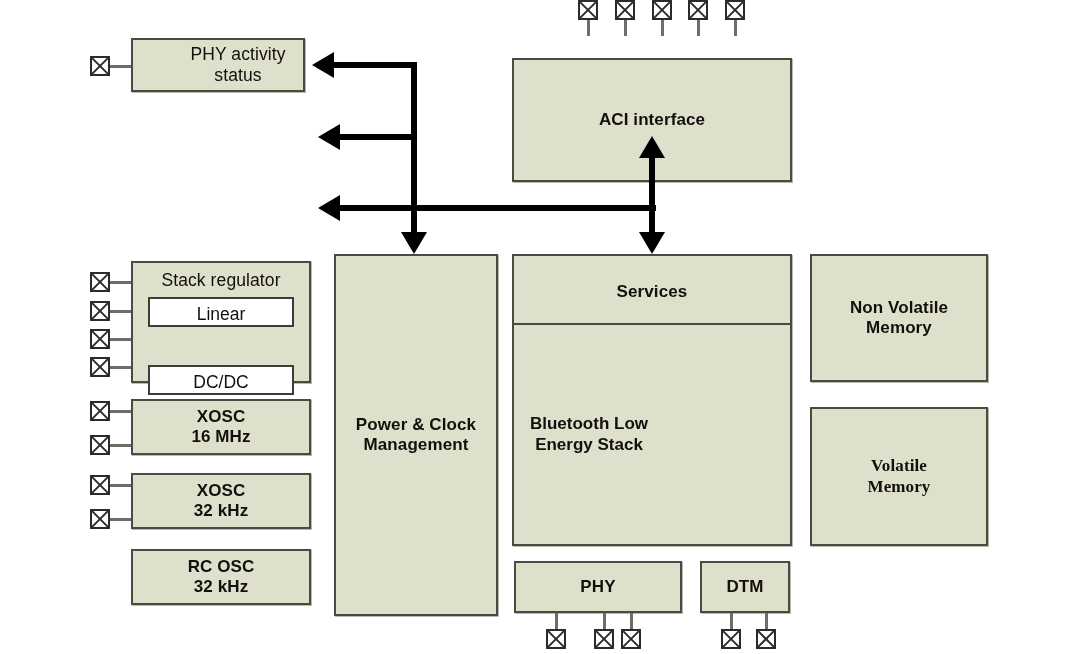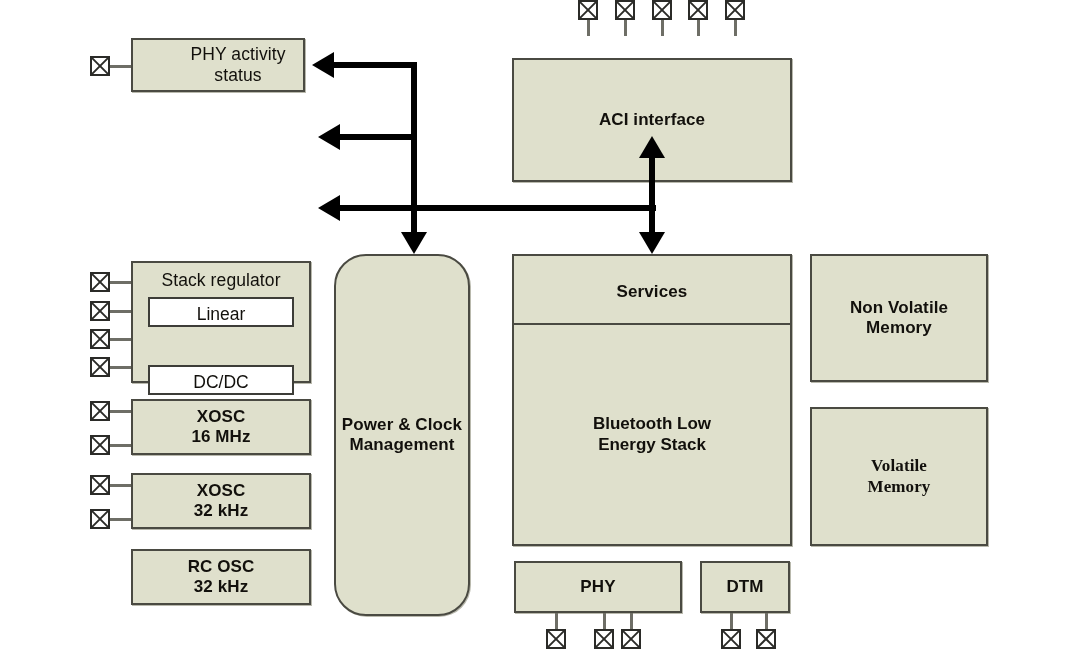--- a/index.html
+++ b/index.html
@@ -200,29 +200,29 @@
   <div class="block" style="left:131px; top:473px; width:180px; height:56px; flex-direction:column;">
     <span>XOSC</span>
     <span>32 kHz</span>
   </div>
 
   <div class="block" style="left:131px; top:549px; width:180px; height:56px; flex-direction:column;">
     <span>RC OSC</span>
     <span>32 kHz</span>
   </div>
 
-  <div class="block" style="left:334px; top:254px; width:136px; height:362px; font-size:17px;border-radius:32px;">
+  <div class="block" style="left:334px; top:254px; width:164px; height:362px; font-size:17px;">
     <span style="display:block; max-width:130px;">Power &amp; Clock Management</span>
   </div>
 
   <div class="block topalign" style="left:512px; top:254px; width:280px; height:292px; padding-top:26px; align-items:flex-start;">
     <span>Services</span>
   </div>
   <div class="divider" style="left:514px; top:323px; width:276px;"></div>
-  <div style="position:absolute; left:514px; top:325px; width:276px; height:219px; display:flex; align-items:center; justify-content:center; text-align:center; font-size:17px; font-weight:bold; line-height:1.2; color:#12100c;">
+  <div style="position:absolute; left:514px; top:325px; width:276px; height:219px; display:flex; align-items:center; text-align:center; font-size:17px; font-weight:bold; line-height:1.2; color:#12100c;">
     <span style="display:block; max-width:150px;">Bluetooth Low Energy Stack</span>
   </div>
 
   <div class="block" style="left:810px; top:254px; width:178px; height:128px;">
     <span style="display:block; max-width:130px;">Non Volatile Memory</span>
   </div>
 
   <div class="block" style="left:810px; top:407px; width:178px; height:139px;font-family:Liberation Serif, serif;">
     <span style="display:block; max-width:110px;">Volatile Memory</span>
   </div>

